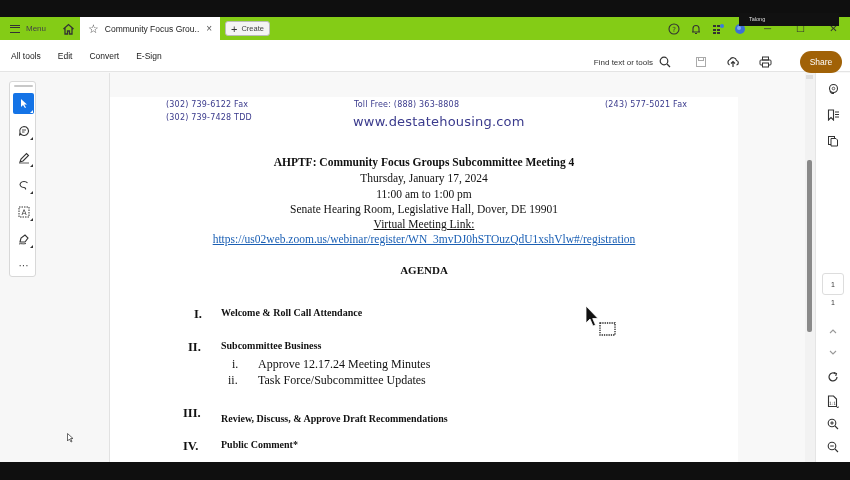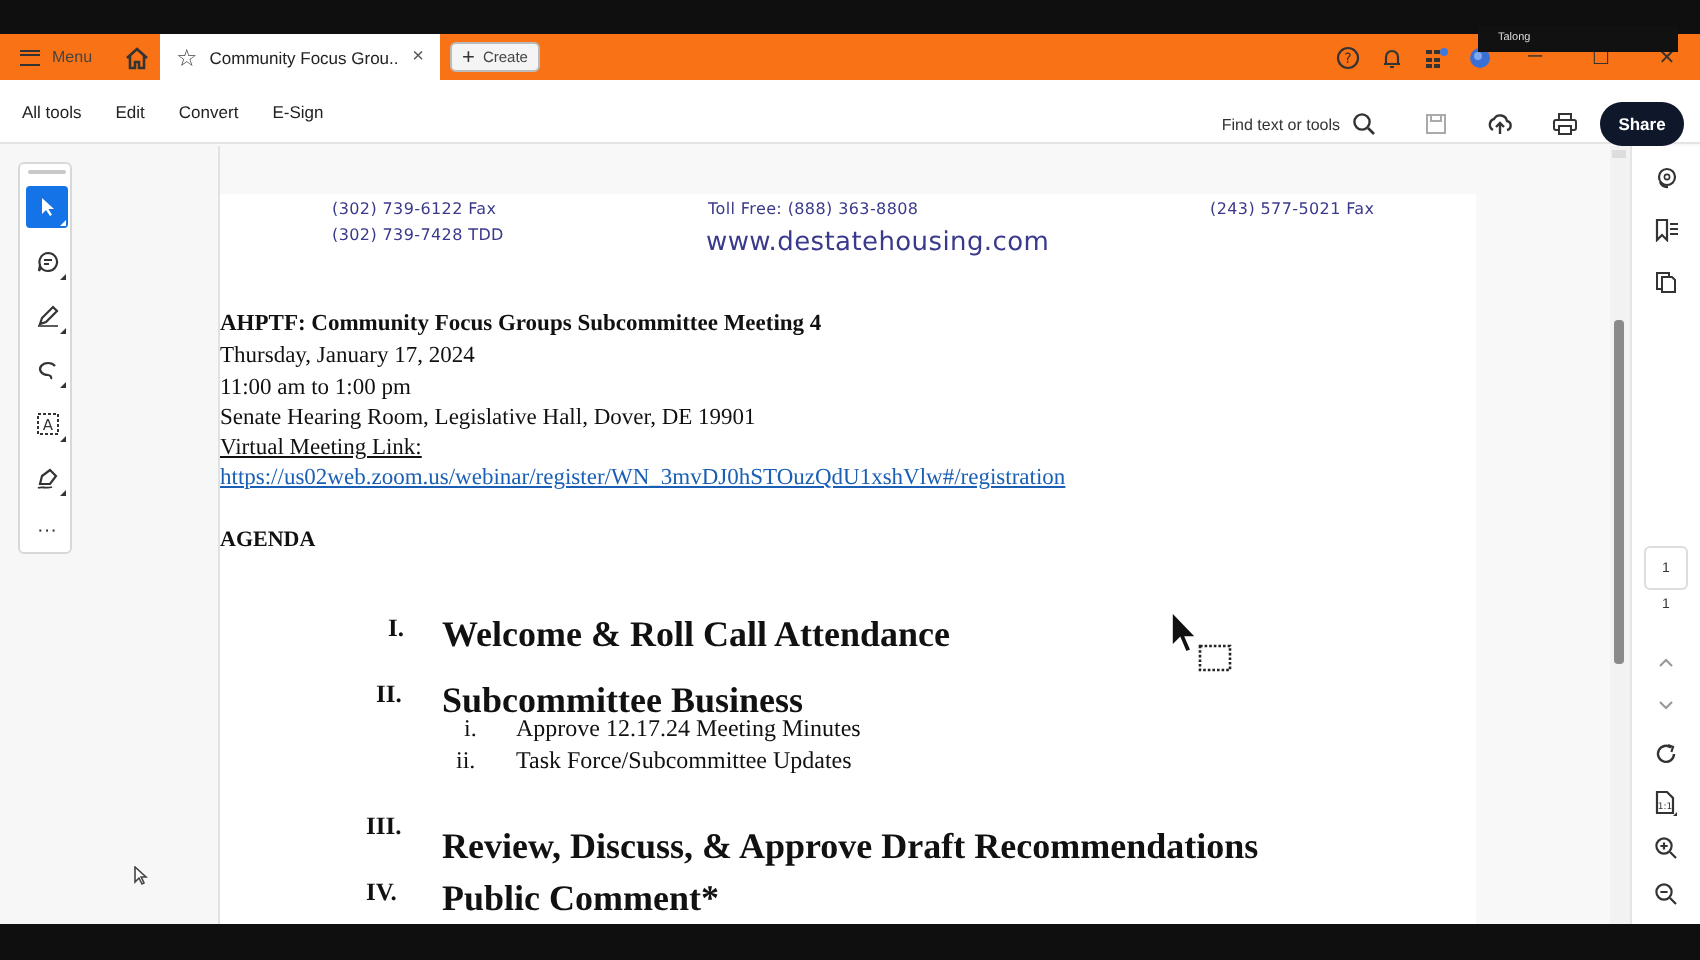--- a/index.html
+++ b/index.html
@@ -1,62 +1,62 @@
 <!DOCTYPE html>
 <html><head>
 <meta charset="utf-8">
 <style>
   * { box-sizing: border-box; margin: 0; padding: 0; }
   html, body { width: 850px; height: 480px; overflow: hidden; background: #0f0f0f; font-family: "Liberation Sans", sans-serif; }
   .topbar { position: absolute; left: 0; top: 0; width: 850px; height: 17px; background: #0f0f0f; }
   .window { position: absolute; left: 0; top: 17px; width: 850px; height: 445px; background: #f8f8f8; }
   
-  .tabbar { position: absolute; left: 0; top: 0; width: 850px; height: 23px; background: #f97316; display: flex; align-items: center; font-size: 9px; color: #333; }
+  .tabbar { position: absolute; left: 0; top: 0; width: 850px; height: 23px; background: #84cc16; display: flex; align-items: center; font-size: 9px; color: #333; }
   .menu-btn { display: flex; align-items: center; gap: 6px; padding: 0 10px; height: 23px; font-size: 8px; color: #444; }
   .menu-btn .ham { width: 10px; height: 8px; border-top: 1.5px solid #333; border-bottom: 1.5px solid #333; position: relative; }
   .menu-btn .ham::after { content: ""; position: absolute; left: 0; top: 1.7px; width: 10px; border-top: 1.5px solid #333; }
   .home-btn { width: 24px; height: 23px; display: flex; align-items: center; justify-content: center; }
   .doc-tab { height: 23px; background: #fff; display: flex; align-items: center; padding: 0 8px; gap: 6px; width: 140px; }
   .doc-tab .star { font-size: 12px; color: #444; }
   .doc-tab .tabtitle { font-size: 8.5px; color: #222; flex: 1; white-space: nowrap; overflow: hidden; }
   .doc-tab .close { font-size: 10px; color: #555; }
   .create-btn { margin-left: 5px; height: 15px; border: 1px solid #bbb; border-radius: 3px; background: #f4f4f4; display: flex; align-items: center; gap: 4px; padding: 0 5px; font-size: 7.5px; color: #444; }
   .create-btn .plus { font-size: 11px; line-height: 10px; color: #333; }
   .tab-right { position: absolute; right: 0; top: 0; height: 23px; display: flex; align-items: center; }
   .ticon { width: 22px; height: 23px; display: flex; align-items: center; justify-content: center; }
   .winctl { width: 33px; height: 23px; display: flex; align-items: center; justify-content: center; font-size: 10px; color: #333; }
   .tooltip { position: absolute; left: 739px; top: 13px; width: 100px; height: 13px; background: #111; color: #ddd; font-size: 5.5px; padding: 3px 0 0 10px; z-index: 5; }
   
   .toolbar { position: absolute; left: 0; top: 23px; width: 850px; height: 32px; background: #fff; border-bottom: 1px solid #e4e4e4; display: flex; align-items: center; }
   .tb-item { font-size: 8.5px; color: #222; padding: 0 6px; margin-left: 5px; }
   .tb-right { position: absolute; right: 8px; top: 0; height: 44px; display: flex; align-items: center; gap: 4px; }
   .find { font-size: 8px; color: #333; display: flex; align-items: center; gap: 6px; margin-right: 12px; }
   .tb-icon { width: 28px; height: 24px; display: flex; align-items: center; justify-content: center; }
-  .share-btn { background: #0f172a; color: #fff; font-size: 8.5px; font-weight: bold; border-radius: 12px; height: 22px; width: 42px; display: flex; align-items: center; justify-content: center; margin-left: 0; }
+  .share-btn { background: #a16207; color: #fff; font-size: 8.5px; font-weight: normal; border-radius: 12px; height: 22px; width: 42px; display: flex; align-items: center; justify-content: center; margin-left: 17px; }
   
   .left-pane { position: absolute; left: 0; top: 56px; width: 110px; height: 389px; background: #f7f7f7; border-right: 1px solid #e2e2e2; }
   .tool-rail { position: absolute; left: 9px; top: 8px; width: 27px; height: 196px; background: #fff; border: 1px solid #d8d8d8; border-radius: 3px; }
   .rail-grip { position: absolute; left: 4px; top: 3px; width: 19px; height: 2px; background: #c8c8c8; border-radius: 1px; }
   .rtool { position: absolute; left: 3px; width: 21px; height: 21px; display: flex; align-items: center; justify-content: center; border-radius: 2px; }
   .rtool.active { background: #1473e6; }
   .rtool .corner { position: absolute; right: 1px; bottom: 1px; width: 0; height: 0; border-left: 3px solid transparent; border-bottom: 3px solid #333; }
   .rtool.active .corner { border-bottom-color: #fff; }
   .dots { font-size: 10px; color: #333; letter-spacing: 0; }
   
   .doc-area { position: absolute; left: 110px; top: 56px; width: 628px; height: 389px; background: #fff; overflow: hidden; margin-top: 24px; }
   .page { position: absolute; left: 0; top: 0; width: 628px; height: 389px; font-family: "Liberation Serif", serif; color: #111; }
   .hdr { position: absolute; font-family: "DejaVu Sans", sans-serif; font-size: 8px; color: #3a3a8c; letter-spacing: 0.2px; }
   .hdr.small { font-size: 13px; }
-  .center { position: absolute; left: 0; width: 628px; }
+  .center { position: absolute; left: 0; width: 628px; text-align: center; }
   .title { font-size: 11.5px; font-weight: bold; }
   .line { font-size: 11.5px; }
   .ul { text-decoration: underline; }
   .link { color: #1a5fb4; text-decoration: underline; }
   .agenda-hd { font-size: 11px; font-weight: bold; }
-  .item { position: absolute; font-size: 18px; font-weight: bold; }
+  .item { position: absolute; font-size: 10px; font-weight: bold; }
   .num { position: absolute; font-size: 12.5px; font-weight: bold; }
   .sub { position: absolute; font-size: 12px; }
   .cursor { position: absolute; left: 474px; top: 208px; }
   .bottom-edge { position: absolute; left: 20px; top: 387px; width: 590px; height: 2px; background: #cfd8d4; }
   
   .vscroll { position: absolute; left: 805px; top: 56px; width: 10px; height: 389px; background: #f2f2f2; }
   .vthumb { position: absolute; left: 2px; top: 87px; width: 5px; height: 172px; background: #8a8a8a; border-radius: 2px; }
   .vtop { position: absolute; left: 1px; top: 2px; width: 7px; height: 4px; background: #ddd; }
   
   .right-pane { position: absolute; left: 815px; top: 56px; width: 35px; height: 389px; background: #fff; border-left: 1px solid #e5e5e5; }

